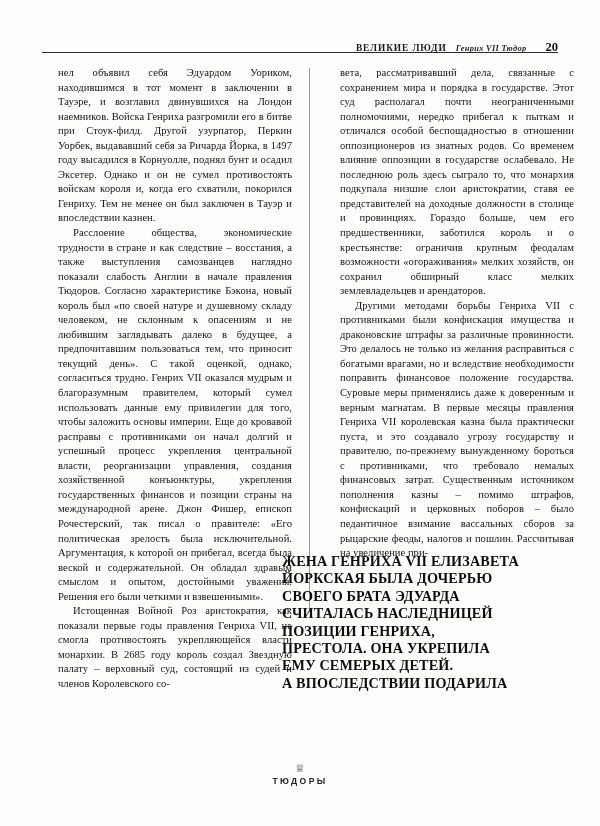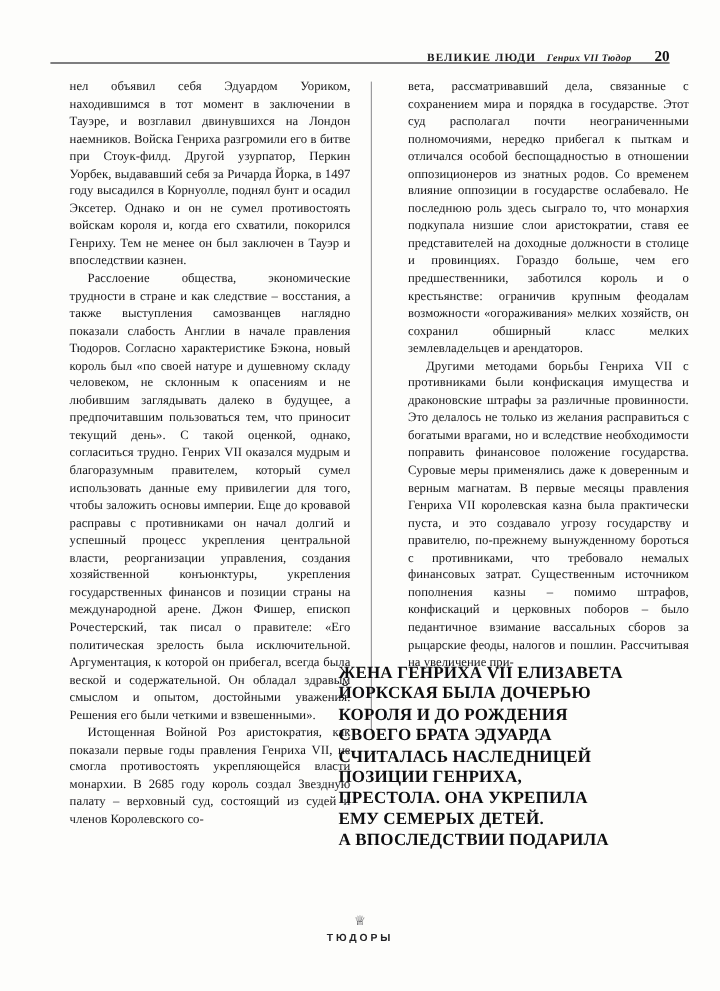--- a/index.html
+++ b/index.html
@@ -172,21 +172,20 @@
 
     <div class="col col-right bodytext">
       <p class="cont">вета, рассматривавший дела, связанные с сохранением мира и порядка в государстве. Этот суд располагал почти неограниченными полномочиями, нередко прибегал к пыткам и отличался особой беспощадностью в отношении оппозиционеров из знатных родов. Со временем влияние оппозиции в государстве ослабевало. Не последнюю роль здесь сыграло то, что монархия подкупала низшие слои аристократии, ставя ее представителей на доходные должности в столице и провинциях. Гораздо больше, чем его предшественники, заботился король и о крестьянстве: ограничив крупным феодалам возможности «огораживания» мелких хозяйств, он сохранил обширный класс мелких землевладельцев и арендаторов.</p>
       <p class="indent">Другими методами борьбы Генриха VII с противниками были конфискация имущества и драконовские штрафы за различные провинности. Это делалось не только из желания расправиться с богатыми врагами, но и вследствие необходимости поправить финансовое положение государства. Суровые меры применялись даже к доверенным и верным магнатам. В первые месяцы правления Генриха VII королевская казна была практически пуста, и это создавало угрозу государству и правителю, по-прежнему вынужденному бороться с противниками, что требовало немалых финансовых затрат. Существенным источником пополнения казны – помимо штрафов, конфискаций и церковных поборов – было педантичное взимание вассальных сборов за рыцарские феоды, налогов и пошлин. Рассчитывая на увеличение при-</p>
     </div>
   </div>
 
   <div class="pullquote">
     <div>ЖЕНА ГЕНРИХА VII ЕЛИЗАВЕТА</div>
     <div>ЙОРКСКАЯ БЫЛА ДОЧЕРЬЮ</div>
-    <div>КОРОЛЯ И ДО РОЖДЕНИЯ</div>
     <div>СВОЕГО БРАТА ЭДУАРДА</div>
     <div>СЧИТАЛАСЬ НАСЛЕДНИЦЕЙ</div>
     <div>ПОЗИЦИИ ГЕНРИХА,</div>
     <div>ПРЕСТОЛА. ОНА УКРЕПИЛА</div>
     <div>ЕМУ СЕМЕРЫХ ДЕТЕЙ.</div>
     <div>А ВПОСЛЕДСТВИИ ПОДАРИЛА</div>
   </div>
 
   <div class="footer">
     <div class="footer-crown">♕</div>

